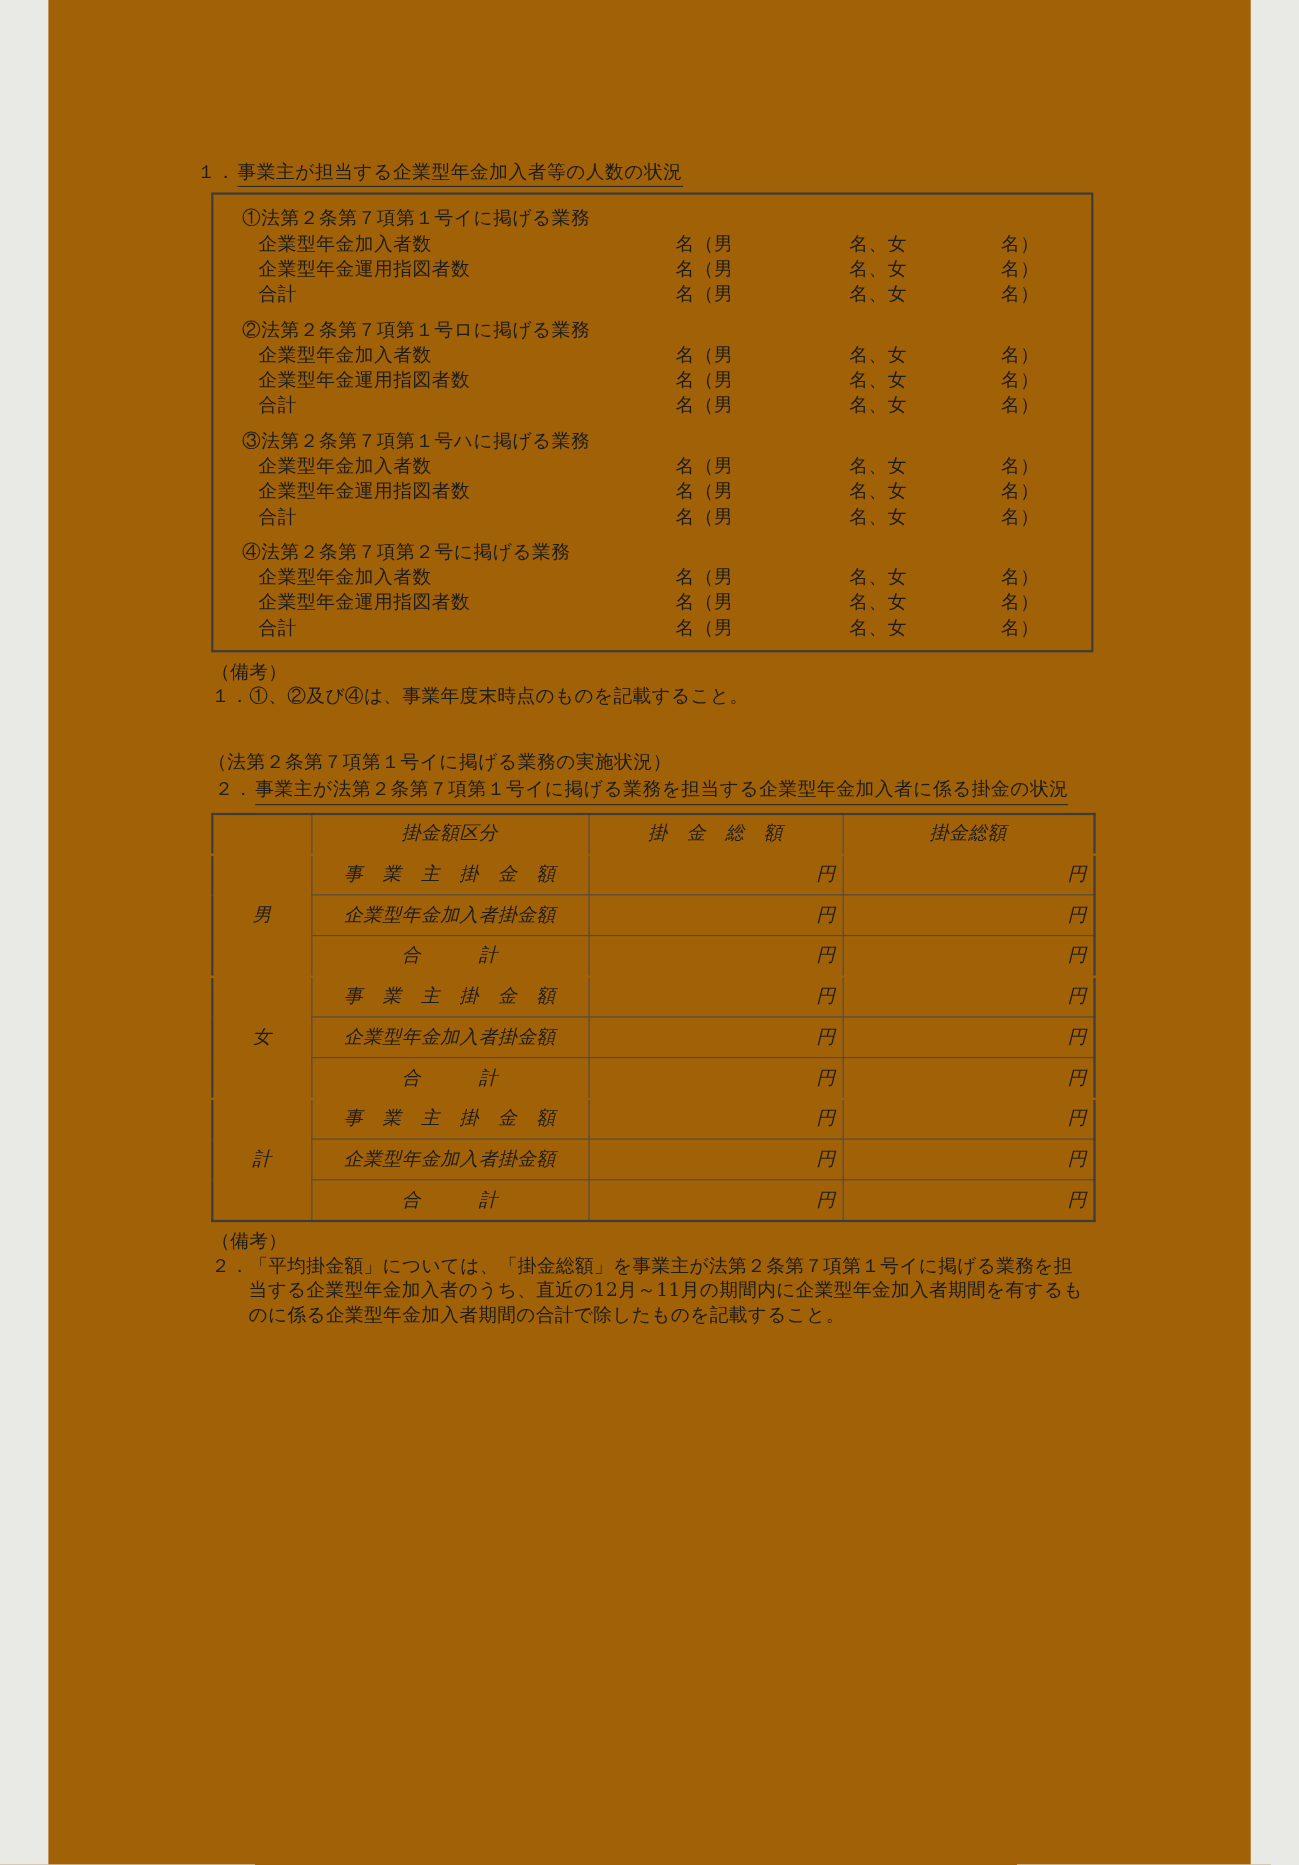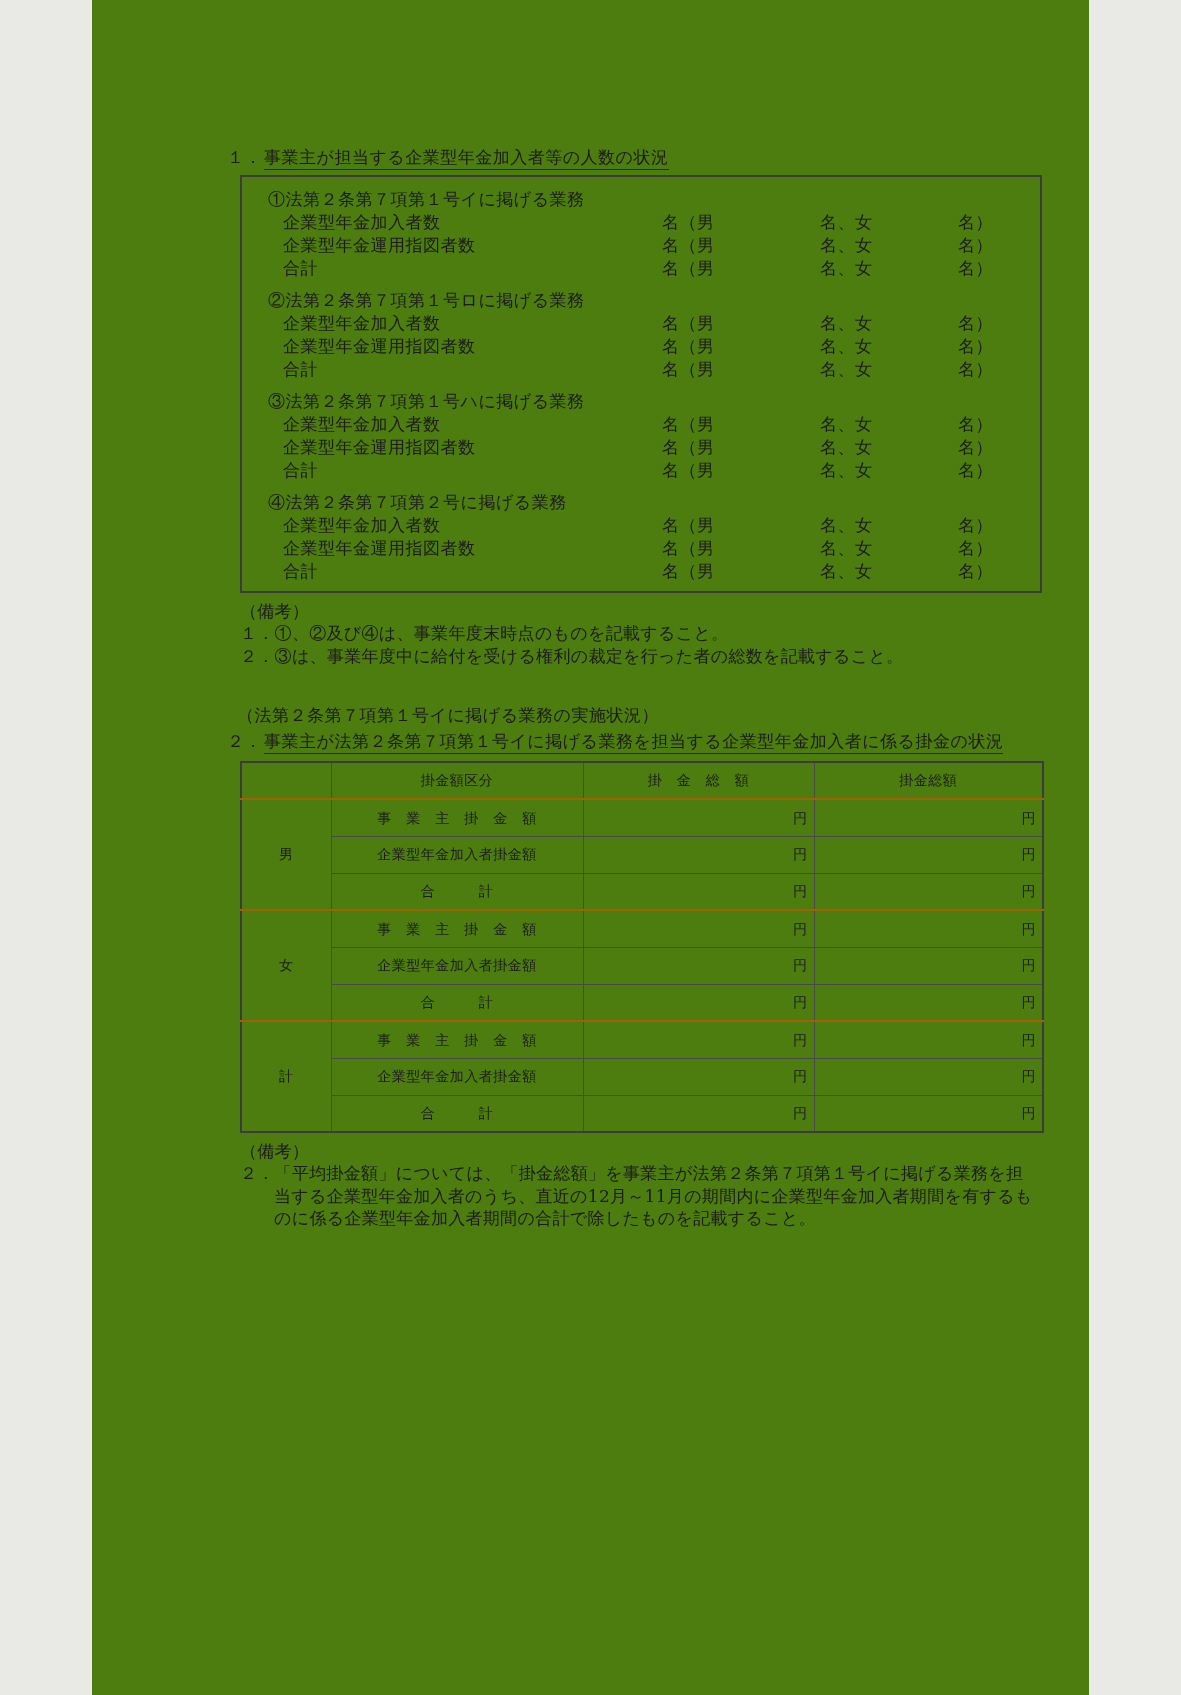--- a/index.html
+++ b/index.html
@@ -1,26 +1,25 @@
 <!DOCTYPE html>
 <html><head>
 <meta charset="utf-8">
 <style>
   html,body { margin:0; padding:0; background:#e9e9e6; }
   .page {
     position:relative;
-    width:970px; height:1695px;
+    width:1093px; height:1695px;
     margin:0 auto;
-    background:#4d7c0f;
+    background:#a16207;
     color:#1c1c1c;
     font-family:"DejaVu Serif","Liberation Serif",serif;
     font-size:17px;
     line-height:1.32;
     overflow:hidden;
-    padding-left:27px;
   }
   .content { position:absolute; left:135px; top:146px; width:818px; }
 
   
   .sec-title { white-space:nowrap; letter-spacing:0.5px; }
   .sec-title .num { display:inline-block; padding-right:2px; }
   .sec-title .ttl { display:inline-block; border-bottom:1px solid #2a2a2a; padding-bottom:1px; }
 
   
   .pbox {
@@ -42,29 +41,30 @@
   .prow .plabel { padding-left:34px; }
 
   
   .remarks { margin:7px 0 0 13px; width:800px; letter-spacing:0.3px; }
   .remarks .rhead { height:22px; }
   .remarks .ritem { padding-left:48px; text-indent:-34px; margin-left:-14px; }
   .remarks .ritem + .ritem { margin-top:0; }
 
   
   .sec2-pre { margin:37px 0 0 10px; letter-spacing:0.5px; }
-  .sec2-title { margin:3px 0 0 0; }
+  .sec2-title { margin:3px 0 0 16px; }
 
   
   table.ctable {
     margin:7px 0 0 13px;
     border-collapse:collapse;
     width:802px;
     table-layout:fixed;
-    font-size:14px;
+    font-size:17px;
+    font-style:italic;
   }
   table.ctable col.c0 { width:90px; }
   table.ctable col.c1 { width:252px; }
   table.ctable col.c2 { width:231px; }
   table.ctable col.c3 { width:229px; }
   table.ctable td {
     border:1px solid #4a4a4a;
     height:37px;
     padding:0 6px;
     box-sizing:border-box;
@@ -176,21 +176,20 @@
           <span>名、女</span>
           <span>名）</span>
         </div>
       </div>
 
     </div>
 
     <div class="remarks">
       <div class="rhead">（備考）</div>
       <div class="ritem">１．①、②及び④は、事業年度末時点のものを記載すること。</div>
-      <div class="ritem">２．③は、事業年度中に給付を受ける権利の裁定を行った者の総数を記載すること。</div>
     </div>
 
     <div class="sec2-pre">（法第２条第７項第１号イに掲げる業務の実施状況）</div>
 
     <div class="sec-title sec2-title">
       <span class="num">２．</span><span class="ttl">事業主が法第２条第７項第１号イに掲げる業務を担当する企業型年金加入者に係る掛金の状況</span>
     </div>
 
     <table class="ctable">
       <colgroup>

